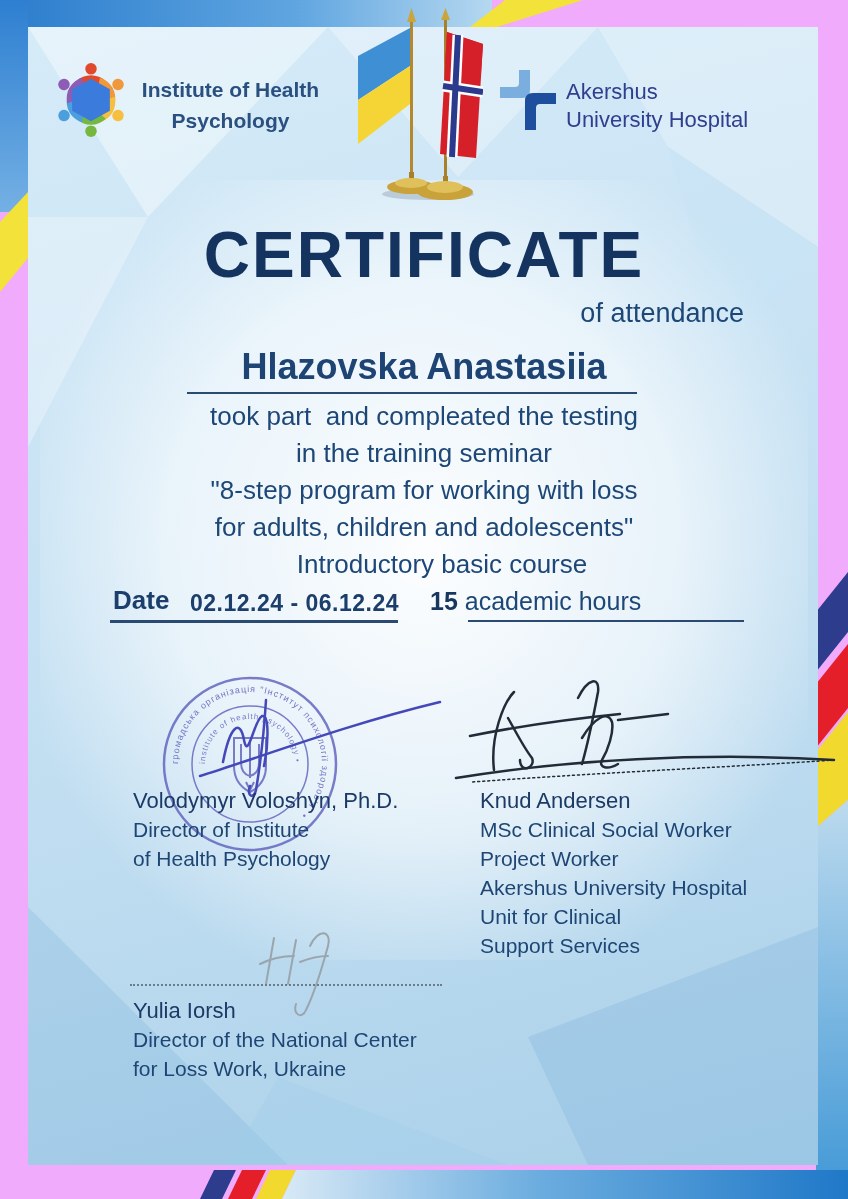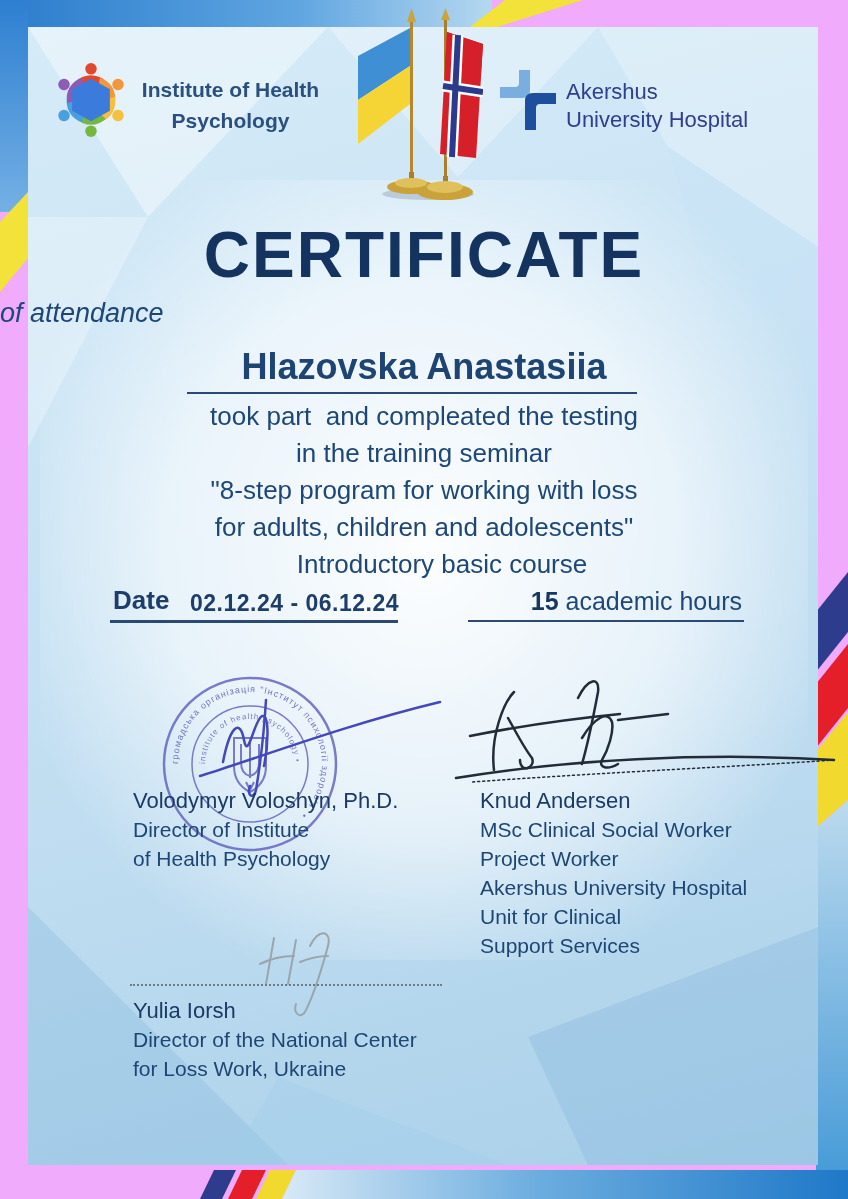--- a/index.html
+++ b/index.html
@@ -16,31 +16,31 @@
 
   
   .inst-text{left:128px;top:74px;width:205px;text-align:center;color:#2a5080;
              font-size:21px;line-height:31px;font-weight:600;}
   .aker-text{left:566px;top:78px;width:240px;text-align:left;color:#2f3e8e;
              font-size:22px;line-height:28px;font-weight:400;}
 
   
   .title{left:0;top:218px;width:848px;text-align:center;color:#14335f;
          font-size:64px;font-weight:700;letter-spacing:2px;}
-  .subtitle{left:0;top:298px;width:744px;text-align:left;color:#1d4777;font-size:27px;font-style:italic;}
+  .subtitle{left:0;top:298px;width:744px;text-align:right;color:#1d4777;font-size:27px;}
   .recipient{left:0;top:346px;width:848px;text-align:center;color:#1d4473;
              font-size:36px;font-weight:700;}
   .name-underline{left:187px;top:392px;width:450px;height:2px;background:#2a4a72;}
   .bodyline{left:0;width:848px;text-align:center;color:#1d4777;font-size:26px;white-space:pre-wrap;}
 
   
   .date-label{left:113px;top:585px;color:#1c3e6b;font-size:26px;font-weight:700;}
   .date-value{left:190px;top:590px;color:#1c3e6b;font-size:23px;font-weight:700;letter-spacing:.5px;}
   .date-underline{left:110px;top:620px;width:288px;height:3px;background:#2a4a72;}
-  .hours{left:430px;top:587px;width:312px;text-align:right;color:#1d4777;font-size:25px;}
+  .hours{left:430px;top:587px;width:312px;text-align:left;color:#1d4777;font-size:25px;}
   .hours b{font-weight:700;color:#17375f;}
   .hours-underline{left:468px;top:620px;width:276px;height:2px;background:#2a4a72;}
 
   
   .sig-name{font-size:22px;font-weight:400;color:#1b3a66;line-height:29px;}
   .sig-role{font-size:21px;font-weight:400;color:#1e4674;line-height:29px;}
   .block-voloshyn{left:133px;top:786px;width:330px;}
   .block-knud{left:480px;top:786px;width:330px;}
   .block-yulia{left:133px;top:996px;width:340px;}
   .dotted-line{left:130px;top:984px;width:312px;border-top:2px dotted #6e7a86;}

